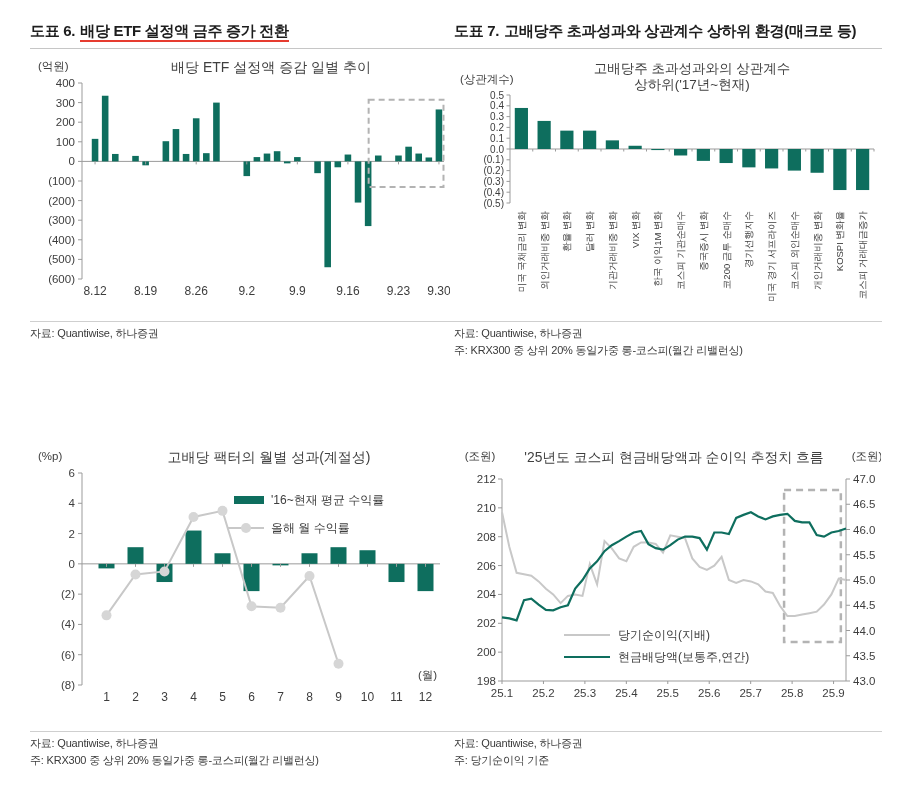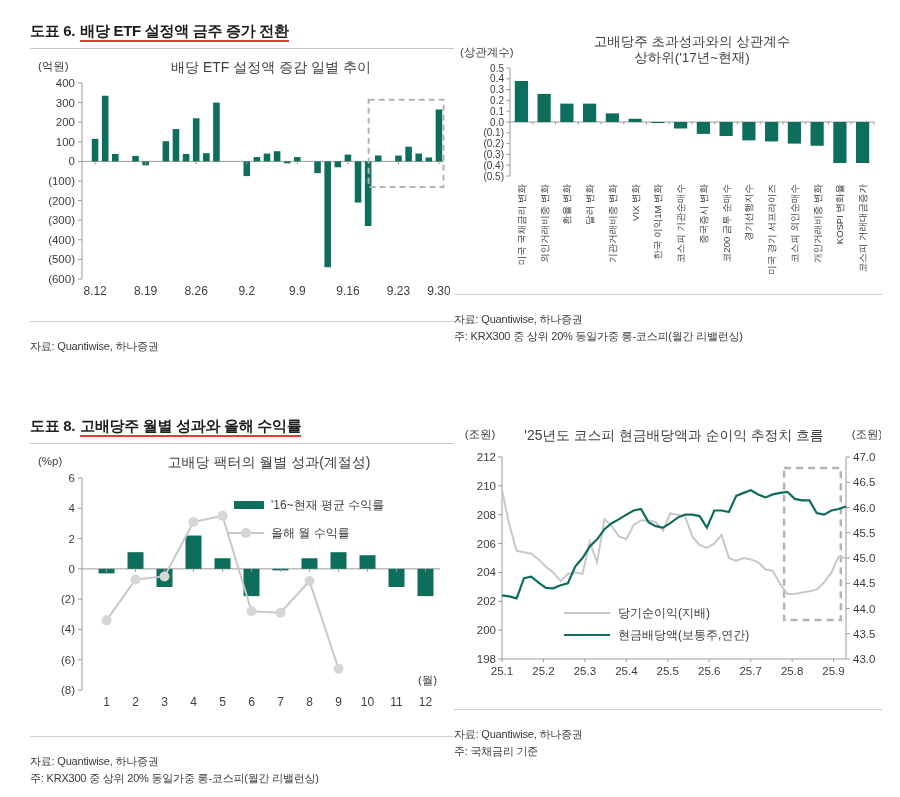--- a/index.html
+++ b/index.html
@@ -5,21 +5,21 @@
   html,body{margin:0;padding:0;background:#fff;}
   .page{width:900px;height:797px;background:#ffffff;box-sizing:border-box;
         padding:22px 18px 0 30px;display:grid;grid-template-columns:424px 428px;
         row-gap:52px;font-family:"Liberation Sans",sans-serif;overflow:hidden;}
   .panel{display:flex;flex-direction:column;}
   .ph{font-size:15px;font-weight:bold;color:#1d1d1d;margin:0;letter-spacing:-0.3px;
       padding-bottom:7px;border-bottom:1.5px solid #c6c6c6;}
   .ph .lab{margin-right:5px;}
   .ul{border-bottom:2.5px solid #e63c30;padding-bottom:1px;}
   .chartwrap{padding-top:8px;}
-  .foot{border-top:1px solid #cfcfcf;margin-top:2px;padding-top:16px;
+  .foot{border-top:1px solid #cfcfcf;margin-top:2px;padding-top:3px;
         font-size:11px;color:#3a3a3a;line-height:1.55;letter-spacing:-0.2px;}
   svg text{font-family:"Liberation Sans",sans-serif;}
 </style>
 </head>
 <body>
 
 <div class="page">
 
   <section class="panel">
     <h3 class="ph">
@@ -100,20 +100,23 @@
           <text x="408.9428571428571" y="238" fill="#3d3d3d" font-size="12" text-anchor="middle">9.30</text>
           <rect x="338.6485714285714" y="42.66" width="74.84571428571431" height="87.22" fill="none" stroke="#b3b3b3" stroke-width="2" stroke-dasharray="6 4"></rect>
         </svg>
     </div>
     <div class="foot">
       <div>자료: Quantiwise, 하나증권</div>
     </div>
   </section>
 
   <section class="panel">
+    <h3 class="ph">
+      <span class="lab">도표 7.</span><span>고배당주 초과성과와 상관계수 상하위 환경(매크로 등)</span>
+    </h3>
     <div class="chartwrap">
       <svg id="chart-7" width="427" height="258" viewBox="0 0 427 258">
           <text x="238" y="16" fill="#3f3f3f" font-size="13.5" text-anchor="middle">고배당주 초과성과와의 상관계수</text>
           <text x="238" y="32" fill="#3f3f3f" font-size="13.5" text-anchor="middle">상하위('17년~현재)</text>
           <text x="6" y="26" fill="#3d3d3d" font-size="11.5">(상관계수)</text>
           <text x="50" y="41.5" fill="#3d3d3d" font-size="10" text-anchor="end">0.5</text>
           <line x1="52.5" y1="38" x2="56" y2="38" stroke="#9b9b9b" stroke-width="1"></line>
           <text x="50" y="52.3" fill="#3d3d3d" font-size="10" text-anchor="end">0.4</text>
           <line x1="52.5" y1="48.8" x2="56" y2="48.8" stroke="#9b9b9b" stroke-width="1"></line>
           <text x="50" y="63.1" fill="#3d3d3d" font-size="10" text-anchor="end">0.3</text>
@@ -186,23 +189,20 @@
           <text x="412.125" y="154" fill="#3d3d3d" font-size="9.5" text-anchor="end" transform="rotate(-90 412.125 154)">코스피 거래대금증가</text>
         </svg>
     </div>
     <div class="foot">
       <div>자료: Quantiwise, 하나증권</div>
       <div>주: KRX300 중 상위 20% 동일가중 롱-코스피(월간 리밸런싱)</div>
     </div>
   </section>
 
   <section class="panel">
-    <h3 class="ph">
-      <span class="lab">도표 8.</span><span class="ul">고배당주 월별 성과와 올해 수익률</span>
-    </h3>
     <div class="chartwrap">
       <svg id="chart-8" width="420" height="278" viewBox="0 0 420 278">
           <text x="239" y="15" fill="#3f3f3f" font-size="14" text-anchor="middle">고배당 팩터의 월별 성과(계절성)</text>
           <text x="8" y="13" fill="#3d3d3d" font-size="11.5">(%p)</text>
           <text x="45" y="30" fill="#3d3d3d" font-size="11.5" text-anchor="end">6</text>
           <line x1="48" y1="26" x2="52" y2="26" stroke="#9b9b9b" stroke-width="1"></line>
           <text x="45" y="60.285714285714285" fill="#3d3d3d" font-size="11.5" text-anchor="end">4</text>
           <line x1="48" y1="56.285714285714285" x2="52" y2="56.285714285714285" stroke="#9b9b9b" stroke-width="1"></line>
           <text x="45" y="90.57142857142857" fill="#3d3d3d" font-size="11.5" text-anchor="end">2</text>
           <line x1="48" y1="86.57142857142857" x2="52" y2="86.57142857142857" stroke="#9b9b9b" stroke-width="1"></line>
@@ -343,17 +343,17 @@
           <polyline points="48.0,65.2 55.3,99.8 62.6,125.8 70.0,127.2 77.3,128.7 84.6,134.4 91.9,141.7 99.2,147.4 106.6,156.1 113.9,148.9 121.2,147.4 128.5,148.9 135.8,117.1 143.1,137.3 150.5,94.0 157.8,101.3 165.1,111.4 172.4,114.2 179.7,99.8 187.1,95.5 194.4,95.5 201.7,96.9 209.0,105.6 216.3,88.3 223.7,89.7 231.0,91.2 238.3,111.4 245.6,120.0 252.9,122.9 260.3,118.6 267.6,109.9 274.9,133.0 282.2,135.9 289.5,133.0 296.9,134.4 304.2,137.3 311.5,144.5 318.8,146.0 326.1,159.0 333.4,169.1 340.8,169.1 348.1,167.6 355.4,166.2 362.7,164.7 370.0,157.5 377.4,147.4 384.7,131.6 392.0,133.0" fill="none" stroke="#c8c8c8" stroke-width="2"></polyline>
           <polyline points="48.0,170.4 55.3,171.4 62.6,173.4 70.0,153.2 77.3,151.7 84.6,157.7 91.9,162.8 99.2,163.3 106.6,160.3 113.9,158.3 121.2,141.6 128.5,133.0 135.8,121.4 143.1,114.3 150.5,104.2 157.8,98.2 165.1,94.1 172.4,89.6 179.7,85.5 187.1,84.0 194.4,97.1 201.7,101.2 209.0,102.7 216.3,98.2 223.7,92.6 231.0,89.6 238.3,89.6 245.6,91.1 252.9,102.7 260.3,85.5 267.6,85.5 274.9,87.0 282.2,70.9 289.5,67.9 296.9,65.3 304.2,69.4 311.5,72.4 318.8,69.4 326.1,67.9 333.4,66.8 340.8,73.9 348.1,75.4 355.4,75.4 362.7,88.1 370.0,89.6 377.4,85.5 384.7,84.0 392.0,81.5" fill="none" stroke="#0E6E5E" stroke-width="2.2"></polyline>
           <line x1="110" y1="188" x2="156" y2="188" stroke="#c8c8c8" stroke-width="2"></line>
           <text x="164" y="192" fill="#3d3d3d" font-size="12">당기순이익(지배)</text>
           <line x1="110" y1="210" x2="156" y2="210" stroke="#0E6E5E" stroke-width="2.2"></line>
           <text x="164" y="214" fill="#3d3d3d" font-size="12">현금배당액(보통주,연간)</text>
         </svg>
     </div>
     <div class="foot">
       <div>자료: Quantiwise, 하나증권</div>
-      <div>주: 국채금리 기준</div>
+      <div>주: 당기순이익 기준</div>
     </div>
   </section>
 
 </div>
 
 </body></html>

